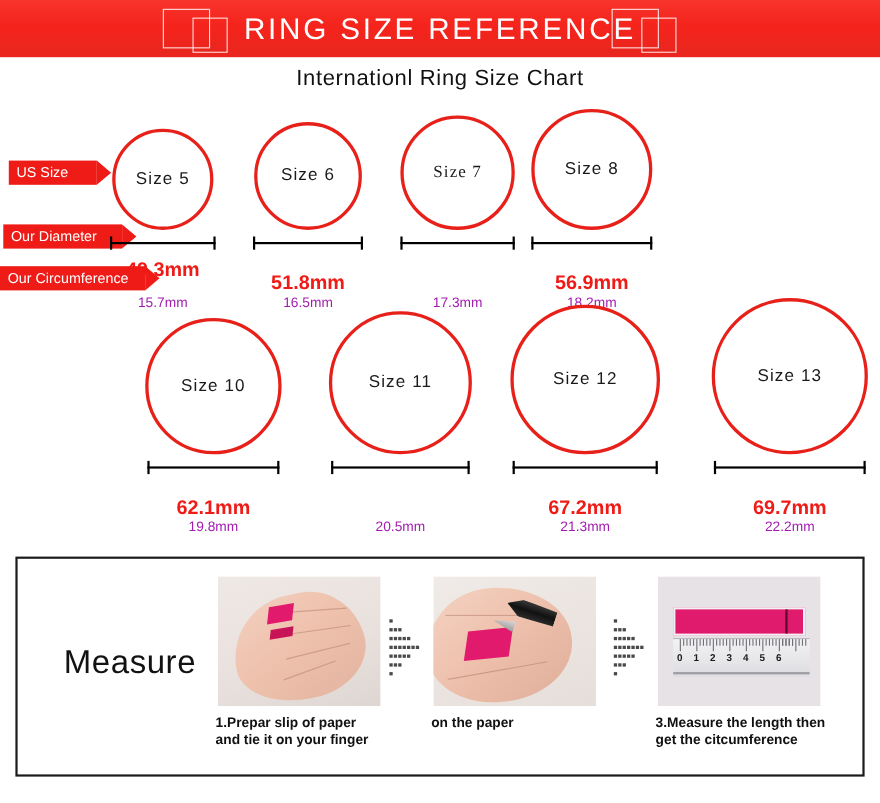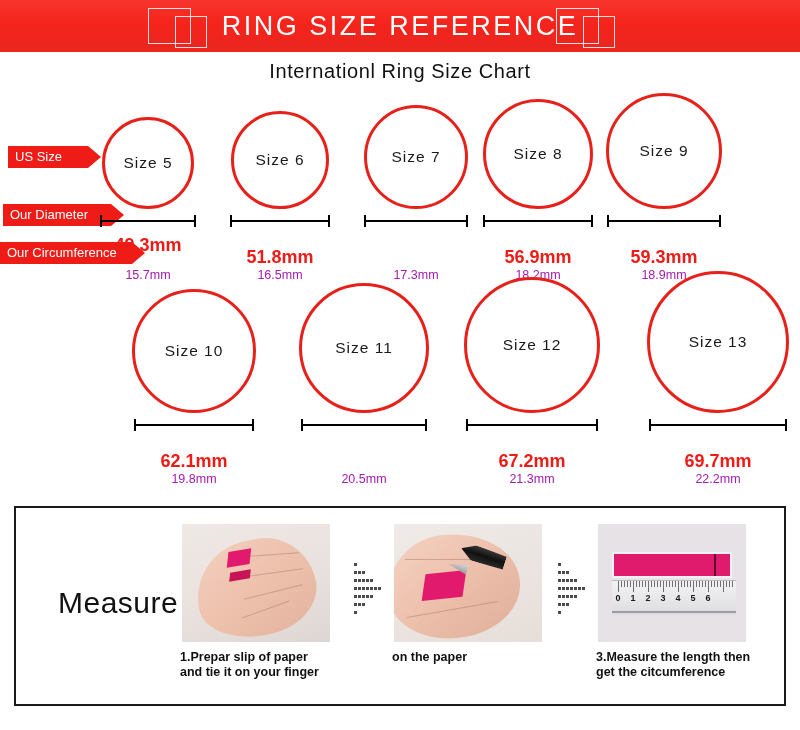--- a/index.html
+++ b/index.html
@@ -168,21 +168,21 @@
     font-size: 30px;
     color: #121212;
     letter-spacing: 0.5px;
   }
   .step {
     position: absolute;
     top: 16px;
     width: 160px;
     text-align: center;
   }
-  #step-1 { left: 160px; }
+  #step-1 { left: 176px; }
   #step-2 { left: 372px; }
   #step-3 { left: 576px; }
 
   .step-photo {
     position: relative;
     width: 148px; height: 118px;
     margin: 0 auto;
     overflow: hidden;
   }
   .step-caption {
@@ -374,54 +374,41 @@
         <div class="dim-line"></div>
         <div class="cap left"></div>
         <div class="cap right"></div>
       </div>
       <div class="dim-value" style="top: 133px;">16.5mm</div>
       <div class="circ-value" style="top: 152px;">51.8mm</div>
     </div>
     <div class="ring-cell" style="left: 341px; width: 150px;">
       <div class="ring-circle-wrap" style="height: 114px;">
         <div class="ring-circle" style="width: 104px; height: 104px; top: 10px;"></div>
-        <div class="ring-size-text" style="top: 53px;">Size 7</div>
+        <div class="ring-size-text" style="top: 53px; font-family: Liberation Serif, serif;">Size 7</div>
       </div>
       <div class="dim-bar" style="width: 104px; left: 23px; top: 120px;">
         <div class="dim-line"></div>
         <div class="cap left"></div>
         <div class="cap right"></div>
       </div>
       <div class="dim-value" style="top: 133px;">17.3mm</div>
     </div>
     <div class="ring-cell" style="left: 463px; width: 150px;">
       <div class="ring-circle-wrap" style="height: 114px;">
         <div class="ring-circle" style="width: 110px; height: 110px; top: 4px;"></div>
         <div class="ring-size-text" style="top: 50px;">Size 8</div>
       </div>
       <div class="dim-bar" style="width: 110px; left: 20px; top: 120px;">
         <div class="dim-line"></div>
         <div class="cap left"></div>
         <div class="cap right"></div>
       </div>
       <div class="dim-value" style="top: 133px;">18.2mm</div>
       <div class="circ-value" style="top: 152px;">56.9mm</div>
-    </div>
-    <div class="ring-cell" style="left: 589px; width: 150px;">
-      <div class="ring-circle-wrap" style="height: 114px;">
-        <div class="ring-circle" style="width: 116px; height: 116px; top: -2px;"></div>
-        <div class="ring-size-text" style="top: 47px;">Size 9</div>
-      </div>
-      <div class="dim-bar" style="width: 114px; left: 18px; top: 120px;">
-        <div class="dim-line"></div>
-        <div class="cap left"></div>
-        <div class="cap right"></div>
-      </div>
-      <div class="dim-value" style="top: 133px;">18.9mm</div>
-      <div class="circ-value" style="top: 152px;">59.3mm</div>
     </div>
   </div>
 <div class="ring-row" id="ring-row-2">
     <div class="ring-cell" style="left: 119px; width: 150px;">
       <div class="ring-circle-wrap" style="height: 128px;">
         <div class="ring-circle" style="width: 124px; height: 124px; top: 4px;"></div>
         <div class="ring-size-text" style="top: 57px;">Size 10</div>
       </div>
       <div class="dim-bar" style="width: 120px; left: 15px; top: 134px;">
         <div class="dim-line"></div>

